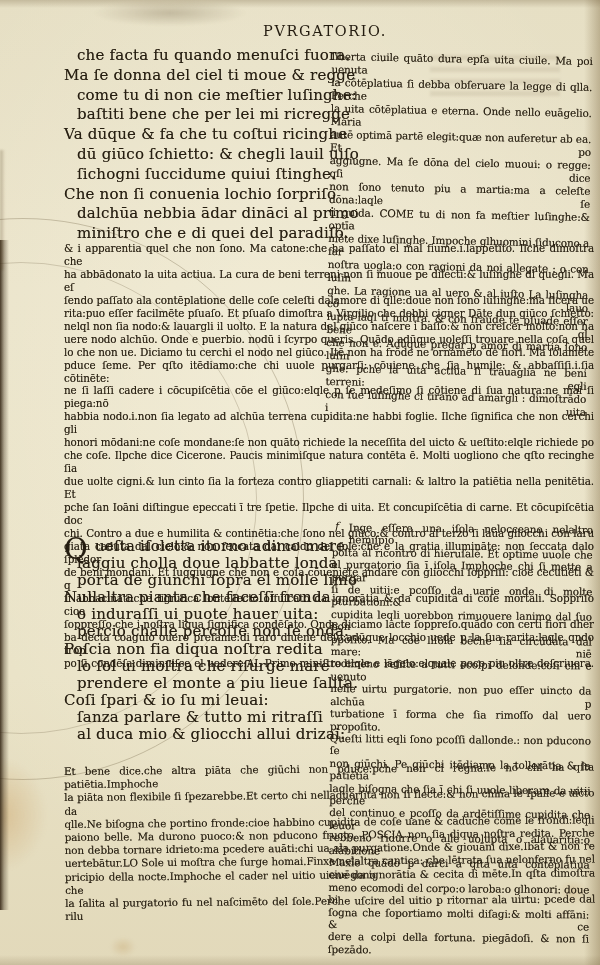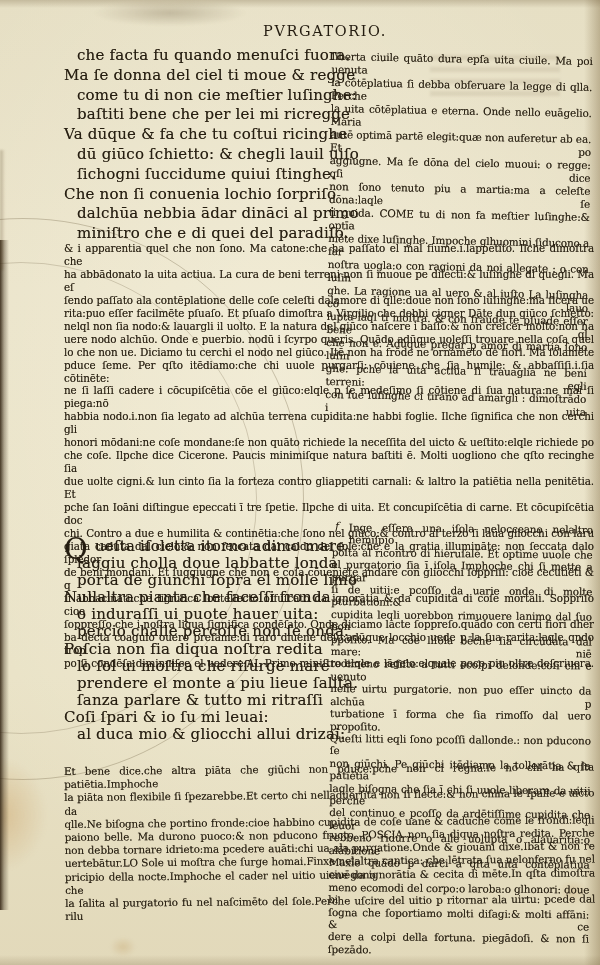--- a/index.html
+++ b/index.html
@@ -123,21 +123,21 @@
       <div class="line">ha abbādonato la uita actiua. La cura de beni terreni non ſi muoue pe dilecti:&amp; luſinghe di quegli. Ma eſ</div>
       <div class="line">ſendo paſſato ala contēplatione delle coſe celeſti dalamore di qlle:doue non ſono luſinghe:ma ſicera ue</div>
       <div class="line">rita:puo eſſer facilmēte pſuaſo. Et pſuaſo dimoſtra a Virgilio che debbi cigner Dāte dun giūco ſchietto:</div>
       <div class="line">nelql non ſia nodo:&amp; lauargli il uolto. E la natura del giūco naſcere i baſſo:&amp; non creſcer molto:non ha</div>
       <div class="line">uere nodo alchūo. Onde e puerbio. nodū i ſcyrpo queris. Quādo adūque uoleſſi trouare nella coſa quel</div>
       <div class="line">lo che non ue. Diciamo tu cerchi el nodo nel giūco. Itē non ha frōde ne ornamēto de fiori. Ma ſolamēte</div>
       <div class="line">pduce ſeme. Per qſto itēdiamo:che chi uuole purgarſi: cōuiene che ſia humile: &amp; abbaſſiſi.i.ſia cōtinēte:</div>
       <div class="line">ne ſi laſſi cadere i cōcupiſcētia cōe el giūco:elqle p ſe medeſimo ſi cōtiene di ſua natura:ne mai ſi piega:nō</div>
       <div class="line">habbia nodo.i.non ſia legato ad alchūa terrena cupidita:ne habbi foglie. Ilche ſignifica che non cerchi gli</div>
       <div class="line">honori mōdani:ne coſe mondane:ſe non quāto richiede la neceſſita del uicto &amp; ueſtito:elqle richiede po</div>
-      <div class="line">che coſe. Ilpche dice Cicerone. Paucis minimiſque natura baſtiti ē. Molti uogliono che qſto recinghe ſia</div>
+      <div class="line">che coſe. Ilpche dice Cicerone. Paucis minimiſque natura contēta ē. Molti uogliono che qſto recinghe ſia</div>
       <div class="line">due uolte cigni.&amp; lun cinto ſia la forteza contro gliappetiti carnali: &amp; laltro la patiētia nella penitētia. Et</div>
       <div class="line">pche ſan Ioāni diſtingue epeccati ī tre ſpetie. Ilpche di uita. Et concupiſcētia di carne. Et cōcupiſcētia doc</div>
       <div class="line">chi. Contro a due e humilita &amp; continētia:che ſono nel giūco:&amp; contro al terzo ſi laua gliocchi con laru</div>
       <div class="line">giata caduta dal cielo:&amp; non ſeccata dal caldo del ſole:che e la gratia illumināte: non ſeccata dalo ſplēdor</div>
       <div class="line">de beni mondani. Et ſuggiugne che non e coſa cōueniēte andare con gliocchi ſoppriſi: cioe cecutiēti &amp; q</div>
       <div class="line">ſi abbacinati:che ſignifica lontellecto offuſcato da ignorātia &amp; da cupidita di coſe mortali. Soppriſo cioe</div>
       <div class="line">ſoppreſſo che i noſtra ligua ſignifica condēſato. Onde diciamo lacte ſoppreſo.quādo con certi fiori dher</div>
       <div class="line">ba decta coagulo ouero preſame:di raro diuene dēſo:adūque locchio uede p la ſua rarita:laqle qndo trop</div>
       <div class="line">po ſi condēſa:diminuiſce el uedere:AL Primo miniſtro elqle e lāgelo:elquale poco piu oltre deſcriuera.</div>
     </div>
@@ -148,22 +148,22 @@
       <div>
           <div class="line initial-gap">ueſta iſoletta itorno adimo mare</div>
           <div class="line indent">laggiu cholla doue labbatte londa</div>
           <div class="line indent">porta de giunchi ſopra el molle limo</div>
           <div class="line">Nullaltra pianta che faceſſi fronda</div>
           <div class="line indent">o induraſſi ui puote hauer uita:</div>
           <div class="line indent">percio challe percoſſe non ſe onda.</div>
           <div class="line">Poſcia non fia diqua noſtra redita</div>
           <div class="line indent">lo ſol ui moſtra che riſurge mare</div>
           <div class="line indent">prendere el monte a piu lieue ſalita.</div>
+          <div class="line">Coſi ſpari &amp; io ſu mi leuai:</div>
           <div class="line indent">ſanza parlare &amp; tutto mi ritraſſi</div>
-          <div class="line">Coſi ſpari &amp; io ſu mi leuai:</div>
           <div class="line indent">al duca mio &amp; gliocchi allui drizai:</div>
         </div>
     </div>
     <div class="comm comm2">
       <span class="marker">f</span>
       <div>
           <div class="line indent">Inge eſſere una iſola nelocceano nelaltro hemiſpio</div>
           <div class="line">poſta al ricontro di hieruſalē. Et optime uuole che</div>
           <div class="line">el purgatorio ſia ī iſola Imphoche chi ſi mette a purgar</div>
           <div class="line">ſi de uitii:e pcoſſo da uarie onde di molte pturbationi:&amp;</div>

